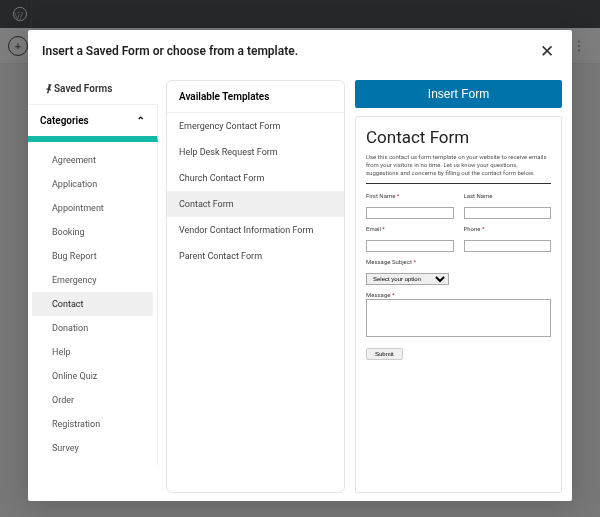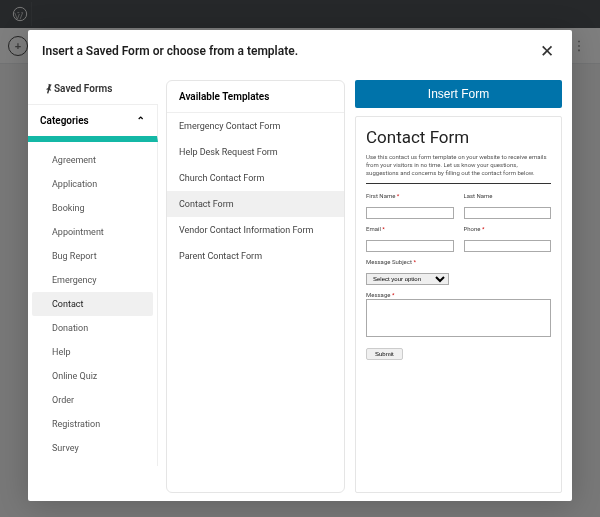--- a/index.html
+++ b/index.html
@@ -111,22 +111,22 @@
           </svg>
         <span>Saved Forms</span>
       </div>
       <div class="cat-hdr">
         <span>Categories</span>
         <span class="chev">⌃</span>
       </div>
       <div class="cat-list" id="cat-list">
           <div class="cat-item">Agreement</div>
           <div class="cat-item">Application</div>
+          <div class="cat-item">Appointment</div>
           <div class="cat-item">Booking</div>
-          <div class="cat-item">Appointment</div>
           <div class="cat-item">Bug Report</div>
           <div class="cat-item">Emergency</div>
           <div class="cat-item selected">Contact</div>
           <div class="cat-item">Donation</div>
           <div class="cat-item">Help</div>
           <div class="cat-item">Online Quiz</div>
           <div class="cat-item">Order</div>
           <div class="cat-item">Registration</div>
           <div class="cat-item">Survey</div>
         </div>

